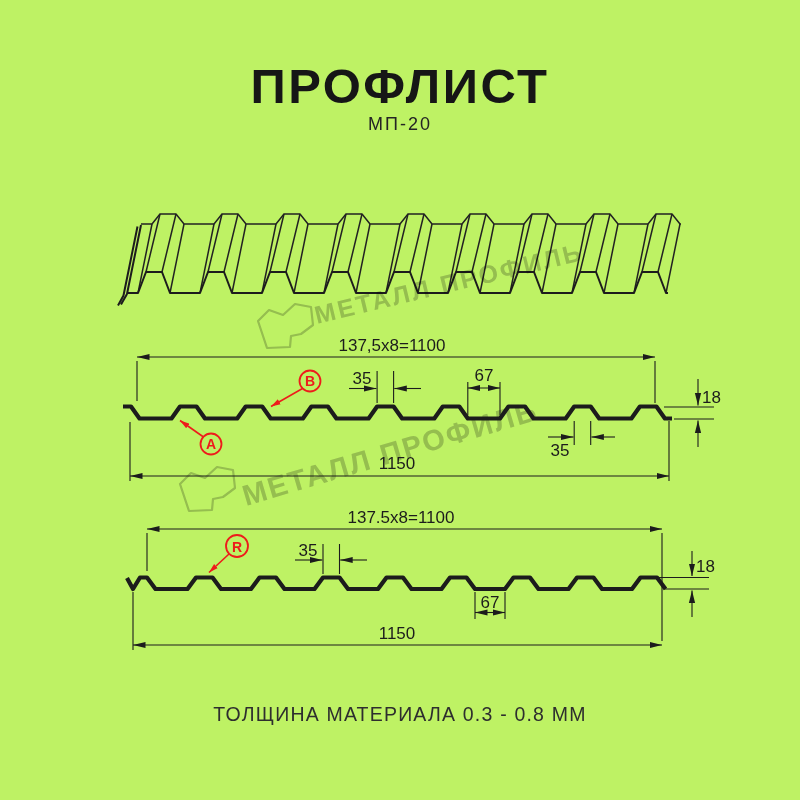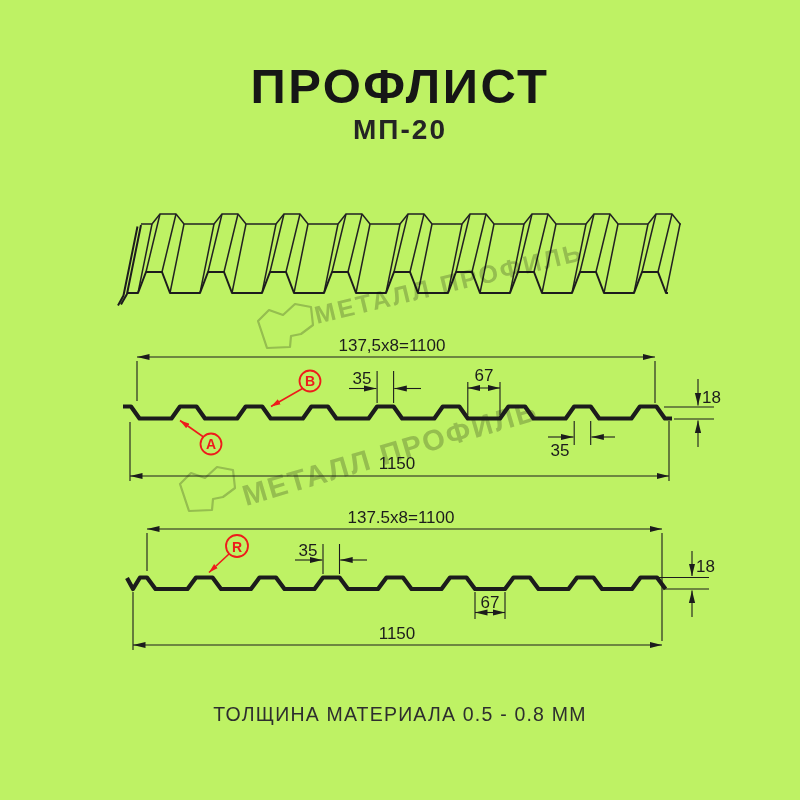--- a/index.html
+++ b/index.html
@@ -1,21 +1,21 @@
 <!DOCTYPE html>
 <html><head>
 <meta charset="utf-8">
 <style>
   html,body{margin:0;padding:0;background:#fff;}
   .stage{position:relative;width:800px;height:800px;background:#bef264;overflow:hidden;
          font-family:"Liberation Sans",sans-serif;}
   .title{position:absolute;left:0;top:58px;width:800px;text-align:center;
          font-size:49px;font-weight:800;letter-spacing:2.5px;color:#161616;}
   .subtitle{position:absolute;left:0;top:114px;width:800px;text-align:center;
-         font-size:28px;font-weight:700;letter-spacing:2px;color:#242424;}
+         font-size:18px;font-weight:400;letter-spacing:2px;color:#242424;}
   .footer{position:absolute;left:0;top:703px;width:800px;text-align:center;
          font-size:19.5px;font-weight:500;letter-spacing:1.2px;color:#2e2e2e;}
   svg{position:absolute;left:0;top:0;}
   .prof{fill:none;stroke:#1c1c1c;stroke-width:4.2;stroke-linejoin:round;}
   .thin{fill:none;stroke:#1c1c1c;stroke-width:1.1;}
   .d3{fill:none;stroke:#222;stroke-width:1.5;stroke-linejoin:round;}
   .d3f{fill:none;stroke:#1c1c1c;stroke-width:2;stroke-linejoin:round;}
   .dimtxt{font-family:"Liberation Sans",sans-serif;font-size:17px;fill:#1c1c1c;}
   .red{stroke:#ee1b1b;fill:none;}
   .redtxt{font-family:"Liberation Sans",sans-serif;font-size:14px;font-weight:700;fill:#ee1b1b;}
@@ -135,14 +135,14 @@
       <line class="thin" x1="692" y1="551" x2="692" y2="576.1" marker-end="url(#ab)"></line>
       <line class="thin" x1="692" y1="617" x2="692" y2="590.4" marker-end="url(#ab)"></line>
       <text class="dimtxt" x="696" y="572">18</text>
 
       <line class="thin" x1="133" y1="592" x2="133" y2="650"></line>
       <line class="thin" x1="133" y1="645" x2="662" y2="645" marker-start="url(#ab)" marker-end="url(#ab)"></line>
       <text class="dimtxt" x="397" y="638.5" text-anchor="middle">1150</text>
     </g>
   </svg>
 
-  <div class="footer">ТОЛЩИНА МАТЕРИАЛА 0.5 - 0.8 ММ</div>
+  <div class="footer">ТОЛЩИНА МАТЕРИАЛА 0.3 - 0.8 ММ</div>
 </div>
 
 </body></html>

